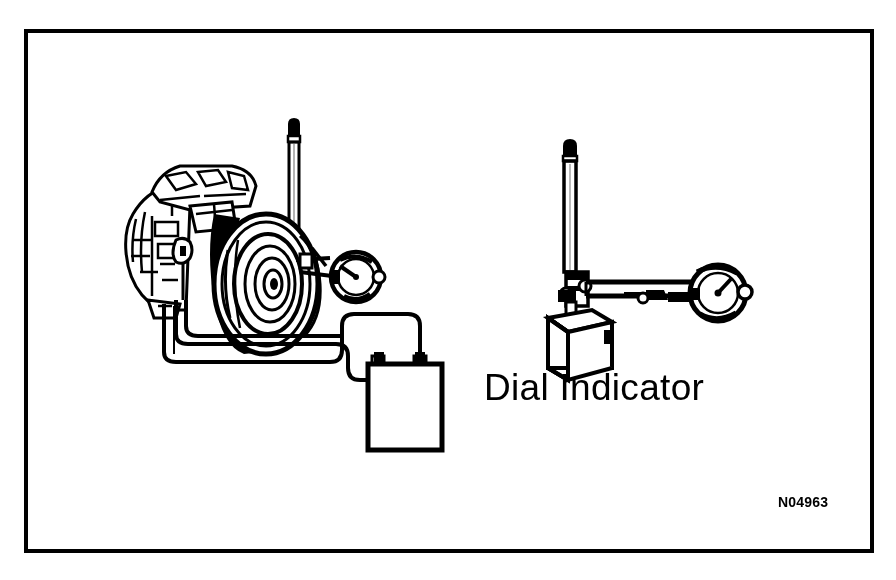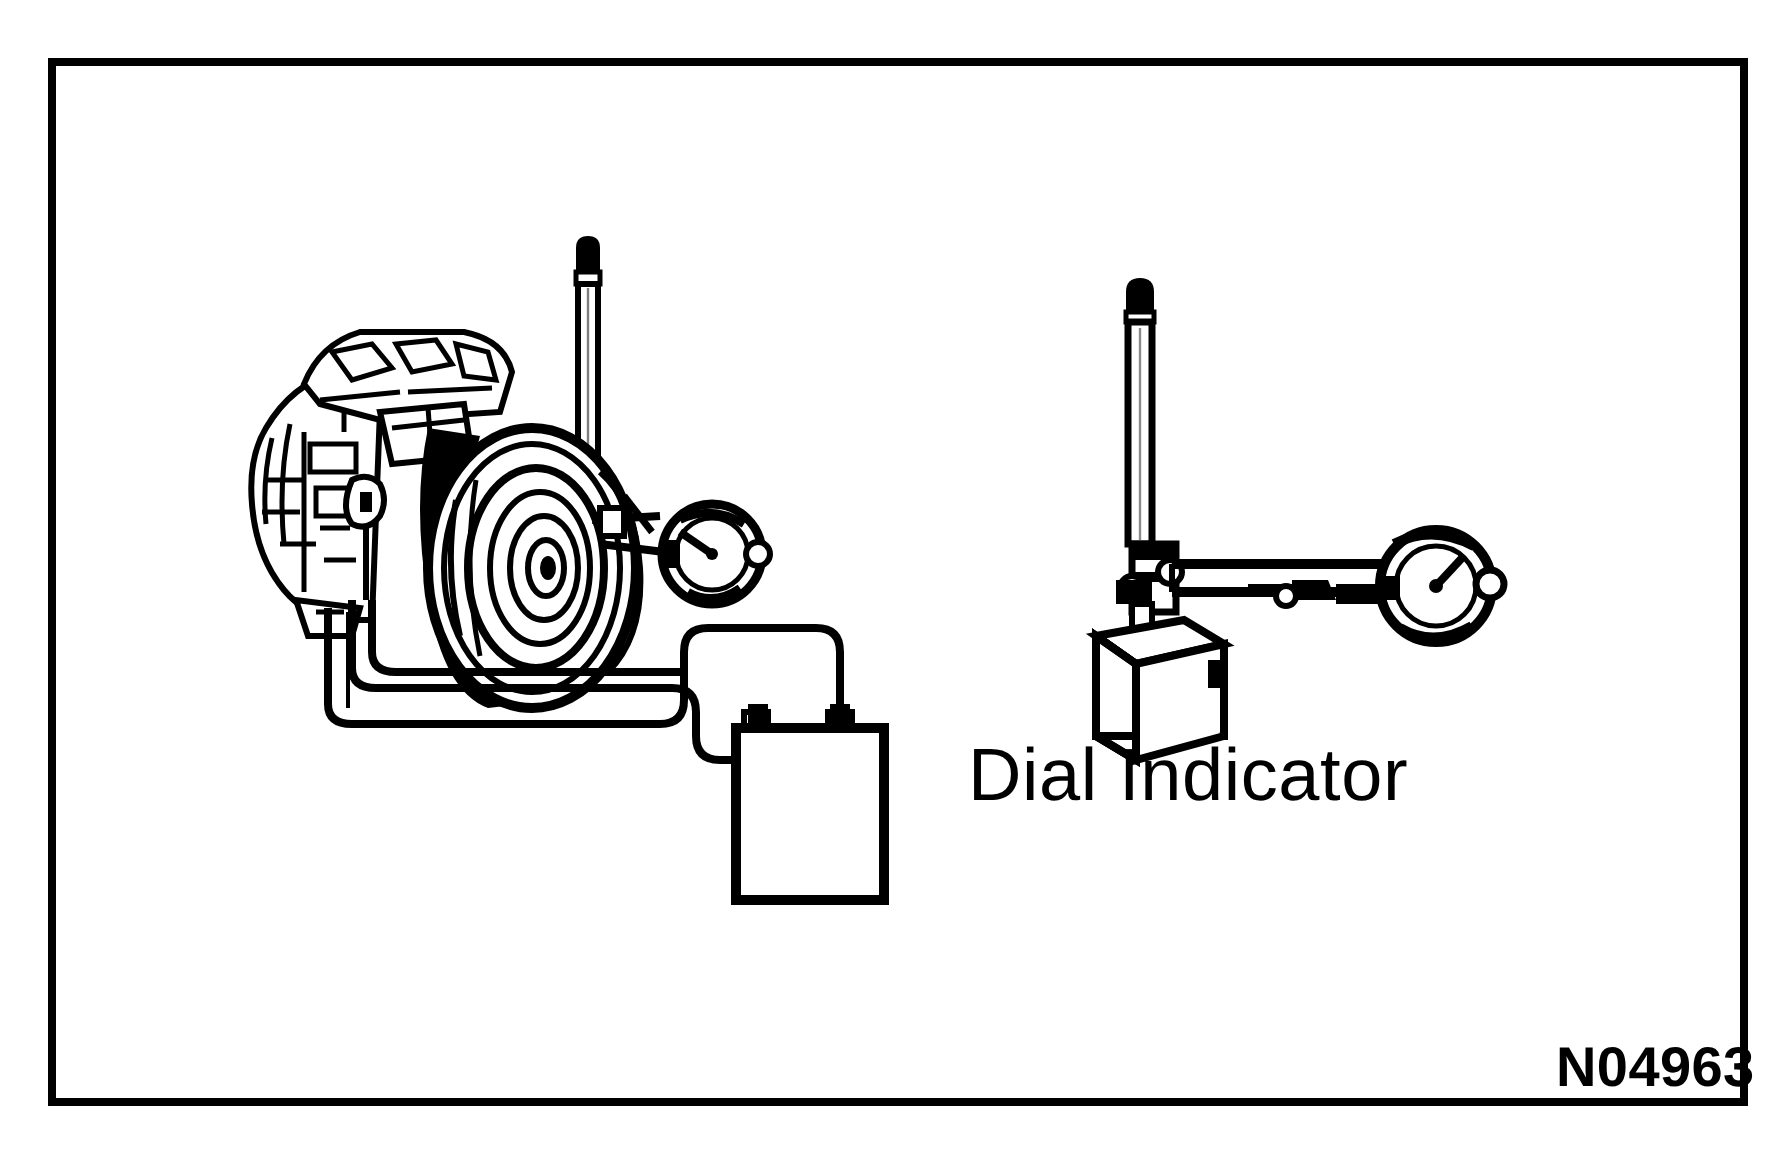--- a/index.html
+++ b/index.html
@@ -35,22 +35,22 @@
     white-space: nowrap;
   }
   #dial-indicator-label {
     left: 484px;
     top: 367px;
     font-size: 37px;
     letter-spacing: 0.3px;
   }
   #figure-id-label {
     left: 778px;
-    top: 518px;
-    font-size: 28px;
+    top: 494px;
+    font-size: 14px;
     font-weight: 700;
     letter-spacing: 0.2px;
   }
 </style>
 </head>
 <body>
 
 <div id="figure-root">
 
   <svg id="figure-svg" width="896" height="580" viewBox="0 0 896 580" xmlns="http://www.w3.org/2000/svg">

